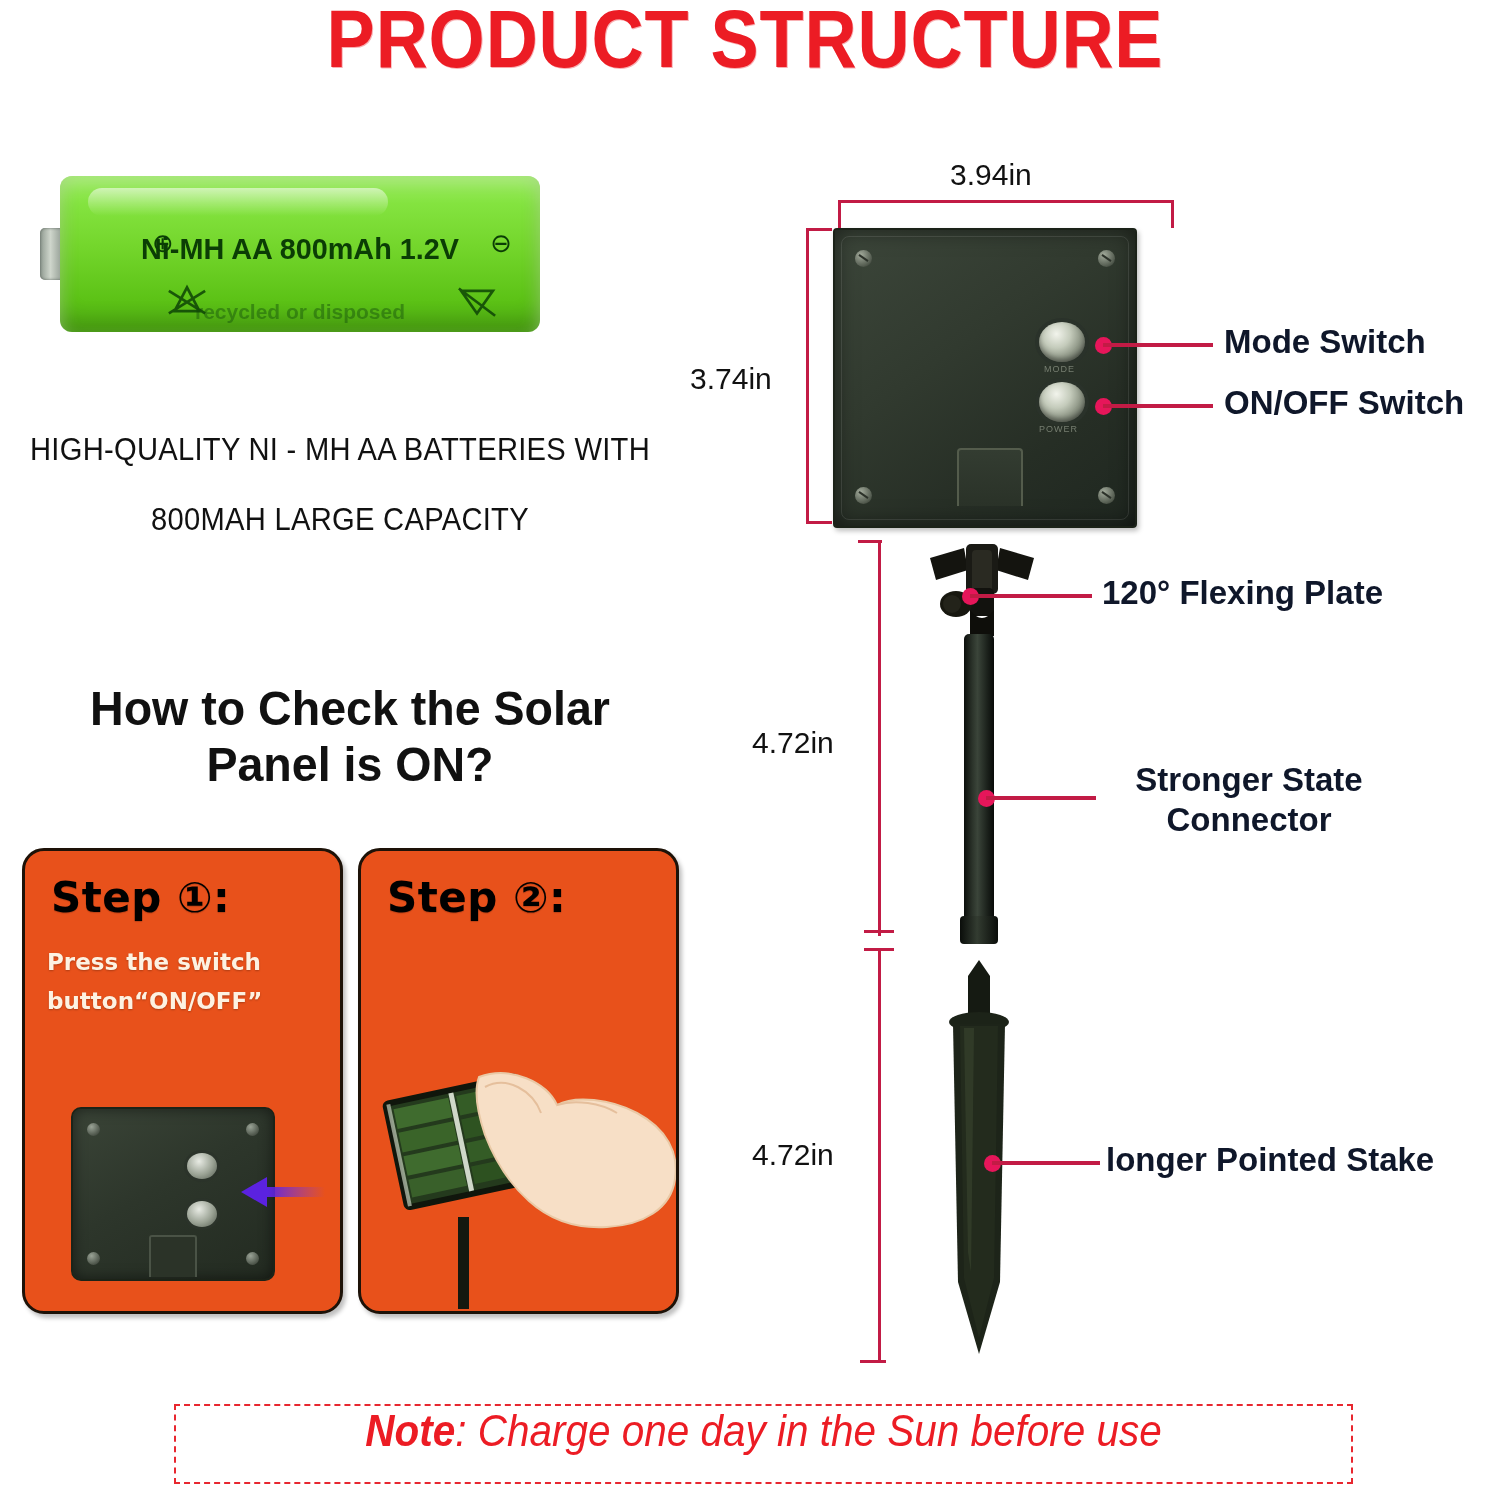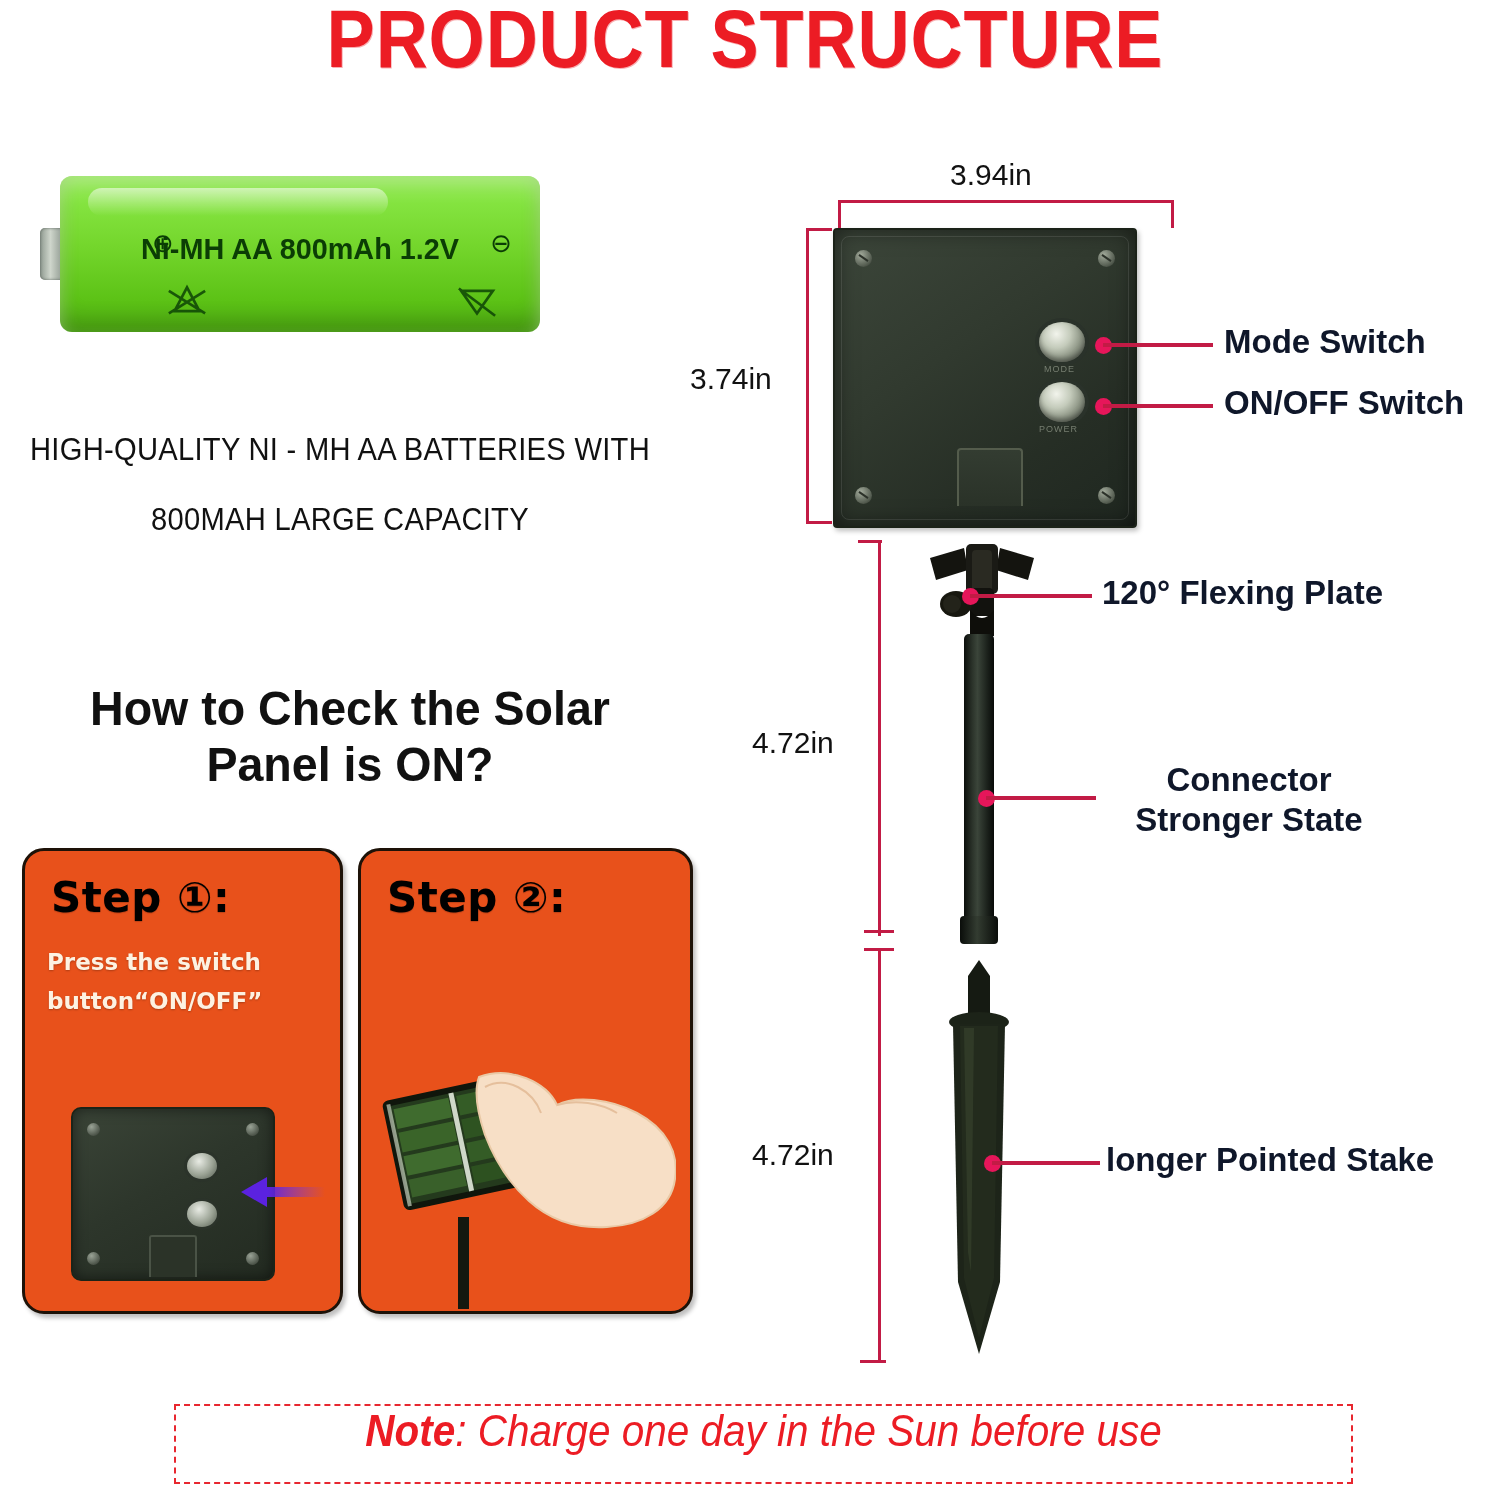--- a/index.html
+++ b/index.html
@@ -53,21 +53,21 @@
   #howto{position:absolute;left:0;top:680px;width:700px;text-align:center;
          font-family:"Liberation Sans Narrow","Liberation Sans",sans-serif;
          font-weight:bold;font-size:49px;line-height:56px;color:#111;
          transform:scaleX(.95);}
 
   
   .step-card{position:absolute;width:315px;height:460px;border-radius:22px;
              background:#e8511b;border:3px solid #1d1208;overflow:hidden;
              box-shadow:3px 4px 4px rgba(0,0,0,.25);}
   #step1{left:22px;top:848px;}
-  #step2{left:358px;top:848px;padding-left:14px;}
+  #step2{left:358px;top:848px;}
   .step-title{position:absolute;left:26px;top:22px;font-size:42px;font-weight:bold;
               color:#000000;font-family:"DejaVu Sans",sans-serif;letter-spacing:.5px;
               text-shadow:0 1px 1px rgba(0,0,0,.18);}
   .step-body{position:absolute;left:22px;top:92px;width:278px;
              font-size:23px;line-height:39px;font-weight:bold;color:#fdf2e2;
              font-family:"DejaVu Sans",sans-serif;
              text-shadow:0 1px 2px rgba(0,0,0,.25);}
 
   
   #s1-panel{position:absolute;left:46px;top:256px;width:200px;height:170px;
@@ -138,20 +138,21 @@
 
 <div id="title">PRODUCT STRUCTURE</div>
 
 <div id="battery-wrap">
   <div class="bat-term"></div>
   <div class="bat-body">
     <div class="bat-gloss"></div>
     <div class="bat-sym" style="left:92px;top:52px">⊕</div>
     <div class="bat-line1">Ni-MH AA  800mAh 1.2V</div>
     <div class="bat-sym" style="right:28px;top:52px">⊖</div>
+    <div class="bat-line3">recycled or disposed</div>
     <svg class="recyc" style="left:104px" viewBox="0 0 40 30">
       <path d="M20 3 L31 24 L9 24 Z M4 26 L36 6 M4 6 L36 26" stroke="#0d4406" stroke-width="2.4" fill="none"></path>
     </svg>
     <svg class="recyc" style="right:40px" viewBox="0 0 40 30">
       <path d="M6 6 L34 6 L20 26 Z M4 4 L36 28" stroke="#0d4406" stroke-width="2.4" fill="none"></path>
     </svg>
   </div>
 </div>
 
 <div class="cap-line" id="cap1">HIGH-QUALITY NI - MH AA BATTERIES WITH</div>
@@ -278,22 +279,22 @@
 <div class="callout-line" style="left:1103px;top:404px;width:110px"></div>
 <div class="callout-text" style="left:1224px;top:383px">ON/OFF Switch</div>
 
 <div class="callout-dot" style="left:962px;top:588px"></div>
 <div class="callout-line" style="left:970px;top:594px;width:122px"></div>
 <div class="callout-text" style="left:1102px;top:573px">120°  Flexing Plate</div>
 
 <div class="callout-dot" style="left:978px;top:790px"></div>
 <div class="callout-line" style="left:986px;top:796px;width:110px"></div>
 <div class="callout-text" style="left:1114px;top:760px;width:270px;text-align:center">
+  <div>Stronger State</div>
   <div>Connector</div>
-  <div>Stronger State</div>
 </div>
 
 <div class="callout-dot" style="left:984px;top:1155px"></div>
 <div class="callout-line" style="left:992px;top:1161px;width:108px"></div>
 <div class="callout-text" style="left:1106px;top:1140px">longer Pointed Stake</div>
 
 <div id="note">
   <div id="note-text">
     <b>Note</b><span>: Charge one day in the Sun before use</span>
   </div>

